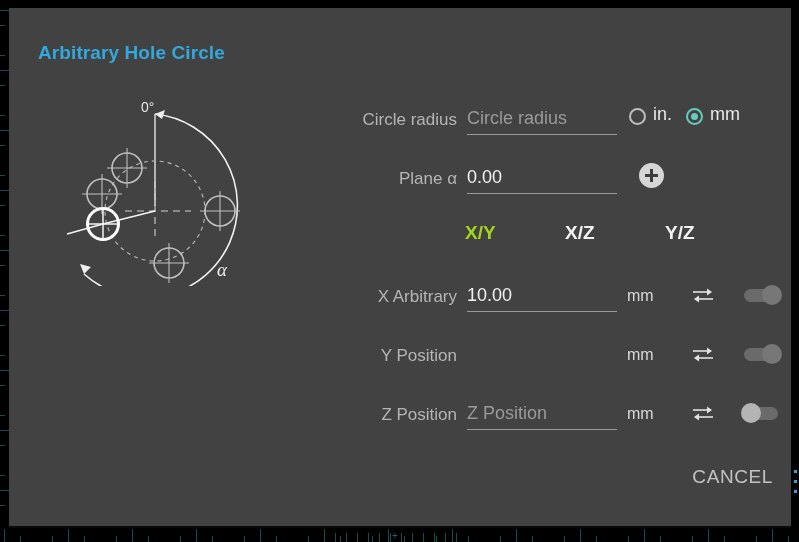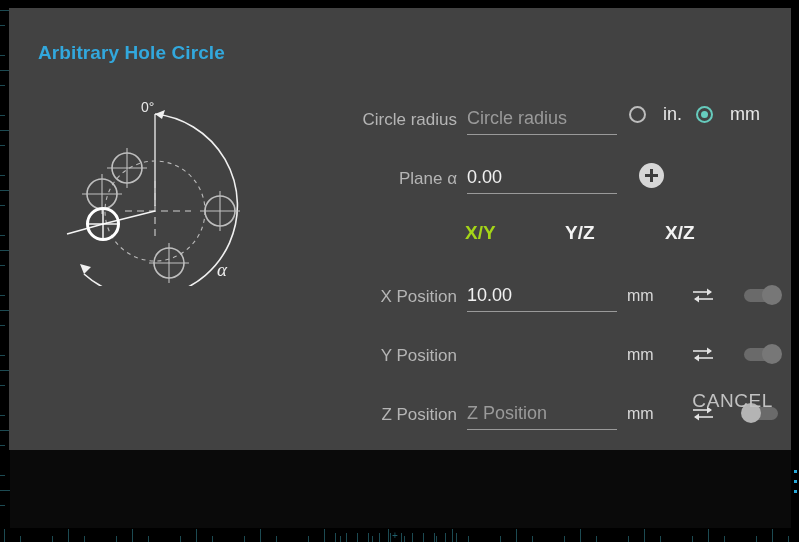--- a/index.html
+++ b/index.html
@@ -74,21 +74,21 @@
     background: #29a8d8;
     right: 2px;
   }
 
   
   #dialog {
     position: absolute;
     left: 9px;
     top: 8px;
     width: 782px;
-    height: 442px;
+    height: 518px;
     background: #424242;
     box-sizing: border-box;
   }
   #dialog-title {
     position: absolute;
     left: 29px;
     top: 34px;
     font-size: 19px;
     font-weight: bold;
     color: #32a8dd;
@@ -186,22 +186,22 @@
   .radio-group {
     position: absolute;
     left: 360px;
     top: 6px;
     display: flex;
     align-items: center;
     gap: 14px;
   }
   .radio-opt {
     display: flex;
-    align-items: center;
-    gap: 17px;
+    align-items: flex-end;
+    gap: 7px;
     cursor: pointer;
   }
   .radio-mark {
     width: 17px;
     height: 17px;
     border-radius: 50%;
     box-sizing: border-box;
     border: 2px solid #bdbdbd;
     position: relative;
   }
@@ -447,27 +447,27 @@
 
       <div class="row">
         <div class="row-label">Plane α</div>
         <input class="field" type="text" placeholder="Angle α" value="0.00" style="">
         <div class="plus-btn"></div>
       </div>
 
       <div class="row">
         <div class="plane-group">
           <div class="plane-opt active">X/Y</div>
+          <div class="plane-opt">X/Z</div>
           <div class="plane-opt">Y/Z</div>
-          <div class="plane-opt">X/Z</div>
         </div>
       </div>
 
       <div class="row">
-        <div class="row-label">X Position</div>
+        <div class="row-label">X Arbitrary</div>
         <input class="field" type="text" placeholder="X Position" value="10.00" style="">
         <div class="unit-label">mm</div>
         <svg class="swap-icon" viewBox="0 0 22 18">
           <line x1="1" y1="6" x2="19" y2="6" stroke="#e2e2e2" stroke-width="1.6"></line>
           <path d="M 15 2.5 L 20 6 L 15 9.5 Z" fill="#e2e2e2"></path>
           <line x1="3" y1="13" x2="21" y2="13" stroke="#e2e2e2" stroke-width="1.6"></line>
           <path d="M 7 9.5 L 2 13 L 7 16.5 Z" fill="#e2e2e2"></path>
         </svg>
         <div class="toggle on">
           <div class="track"></div>

